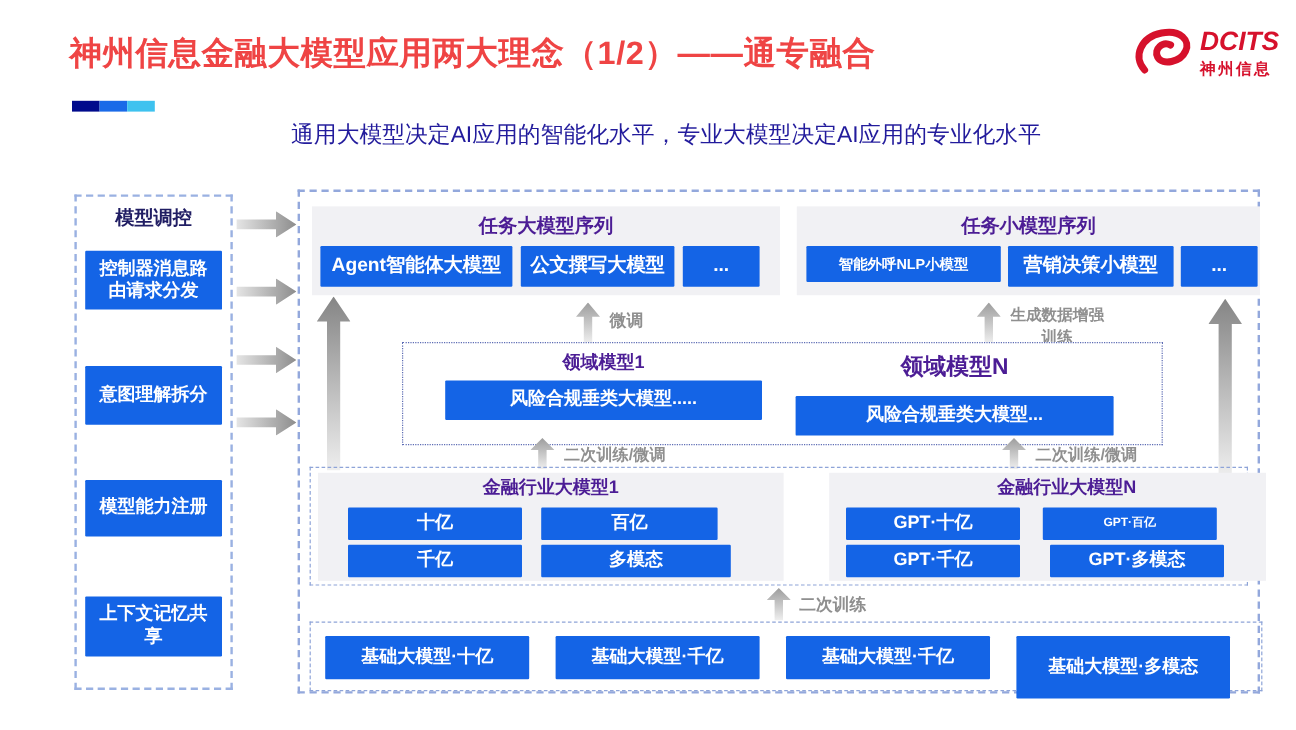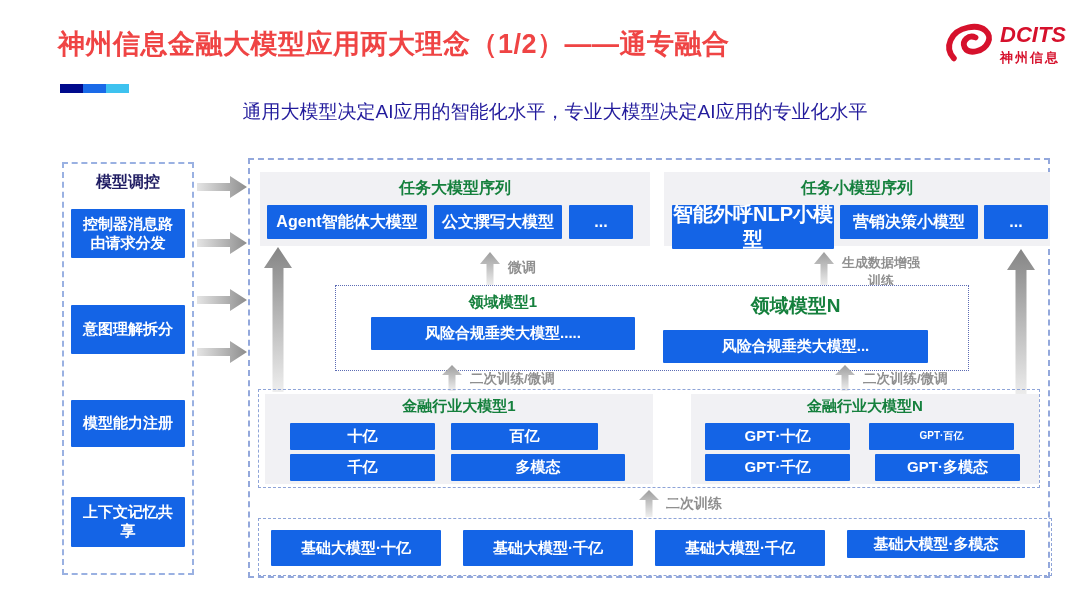--- a/index.html
+++ b/index.html
@@ -6,21 +6,21 @@
   body{font-family:"Liberation Sans","DejaVu Sans",sans-serif;}
   #page{position:relative;width:1080px;height:608px;background:#fff;overflow:hidden;}
 
   .abs{position:absolute;}
   .center{text-align:center;}
 
   .blue-box{position:absolute;background:#1464e6;color:#fff;font-weight:bold;
     display:flex;align-items:center;justify-content:center;text-align:center;
     line-height:1.25;border-radius:1px;}
   .gray-panel{position:absolute;background:#f1f1f4;}
-  .sec-title{position:absolute;color:#15803d;font-weight:bold;text-align:center;width:100%;}
+  .sec-title{position:absolute;color:#4c1d95;font-weight:bold;text-align:center;width:100%;}
   .arrow-label{position:absolute;color:#8f8f8f;font-weight:bold;}
 
   #main-title{position:absolute;left:58px;top:26px;font-size:27px;font-weight:bold;color:#ef4444;letter-spacing:0.5px;}
   #subtitle{position:absolute;left:60px;top:99px;width:990px;text-align:center;
     font-size:19px;font-weight:normal;color:#221b9c;}
   #accent-bar{position:absolute;left:60px;top:84px;display:flex;height:9px;}
   #accent-bar span{display:block;height:9px;width:23px;}
 
   #logo{position:absolute;left:942px;top:20px;display:flex;align-items:center;}
   #logo .txt{margin-left:6px;}
@@ -108,21 +108,21 @@
 
     <div class="gray-panel" style="left:10px;top:12px;width:390px;height:74px;">
       <div class="sec-title" style="top:6px;font-size:16px;">任务大模型序列</div>
       <div class="blue-box" style="left:7px;top:33px;width:160px;height:34px;font-size:16px;">Agent智能体大模型</div>
       <div class="blue-box" style="left:174px;top:33px;width:128px;height:34px;font-size:16px;">公文撰写大模型</div>
       <div class="blue-box" style="left:309px;top:33px;width:64px;height:34px;font-size:16px;">...</div>
     </div>
 
     <div class="gray-panel" style="left:414px;top:12px;width:386px;height:74px;">
       <div class="sec-title" style="top:6px;font-size:16px;">任务小模型序列</div>
-      <div class="blue-box" style="left:8px;top:33px;width:162px;height:44px;font-size:20px;">智能外呼NLP小模型</div>
+      <div class="blue-box" style="left:8px;top:33px;width:162px;height:30px;font-size:12px;">智能外呼NLP小模型</div>
       <div class="blue-box" style="left:176px;top:33px;width:138px;height:34px;font-size:16px;">营销决策小模型</div>
       <div class="blue-box" style="left:320px;top:33px;width:64px;height:34px;font-size:16px;">...</div>
     </div>
 
     <svg class="abs" style="left:14px;top:87px" width="28" height="145">
         <polygon points="14,0 28,21 19.5,21 19.5,145 8.5,145 8.5,21 0,21" fill="url(#gradV)"></polygon>
       </svg>
     <svg class="abs" style="left:757px;top:89px" width="28" height="148">
         <polygon points="14,0 28,21 19.5,21 19.5,148 8.5,148 8.5,21 0,21" fill="url(#gradV)"></polygon>
       </svg>
@@ -156,37 +156,37 @@
         <polygon points="10,0 20,10 13.5,10 13.5,26 6.5,26 6.5,10 0,10" fill="url(#gradVs)"></polygon>
       </svg>
     <div class="arrow-label" style="left:613px;top:210px;font-size:13.5px;">二次训练/微调</div>
 
     <div class="dash-box" style="left:8px;top:229px;width:782px;height:99px;">
       <div class="gray-panel" style="left:6px;top:4px;width:388px;height:90px;">
         <div class="sec-title" style="top:3px;font-size:15px;">金融行业大模型1</div>
         <div class="blue-box" style="left:186px;top:29px;width:147px;height:27px;font-size:15px;">百亿</div>
         <div class="blue-box" style="left:25px;top:29px;width:145px;height:27px;font-size:15px;">十亿</div>
         <div class="blue-box" style="left:25px;top:60px;width:145px;height:27px;font-size:15px;">千亿</div>
-        <div class="blue-box" style="left:186px;top:60px;width:174px;height:27px;font-size:15px;">多模态</div>
+        <div class="blue-box" style="left:186px;top:60px;width:158px;height:27px;font-size:15px;">多模态</div>
       </div>
-      <div class="gray-panel" style="left:432px;top:4px;width:348px;height:90px;">
+      <div class="gray-panel" style="left:432px;top:4px;width:348px;height:90px;padding-left:16px;">
         <div class="sec-title" style="top:3px;font-size:15px;">金融行业大模型N</div>
         <div class="blue-box" style="left:14px;top:29px;width:145px;height:27px;font-size:15px;">GPT·十亿</div>
         <div class="blue-box" style="left:178px;top:29px;width:145px;height:27px;font-size:10px;">GPT·百亿</div>
         <div class="blue-box" style="left:14px;top:60px;width:145px;height:27px;font-size:15px;">GPT·千亿</div>
         <div class="blue-box" style="left:184px;top:60px;width:145px;height:27px;font-size:15px;">GPT·多模态</div>
       </div>
     </div>
 
     <svg class="abs" style="left:389px;top:330px" width="20" height="27">
         <polygon points="10,0 20,10 13.5,10 13.5,27 6.5,27 6.5,10 0,10" fill="url(#gradVs)"></polygon>
       </svg>
     <div class="arrow-label" style="left:416px;top:335px;font-size:14px;">二次训练</div>
 
     <div class="dash-box" style="left:8px;top:358px;width:794px;height:58px;">
       <div class="blue-box" style="left:12px;top:11px;width:170px;height:36px;font-size:15px;">基础大模型·十亿</div>
       <div class="blue-box" style="left:204px;top:11px;width:170px;height:36px;font-size:15px;">基础大模型·千亿</div>
       <div class="blue-box" style="left:396px;top:11px;width:170px;height:36px;font-size:15px;">基础大模型·千亿</div>
-      <div class="blue-box" style="left:588px;top:11px;width:178px;height:28px;font-size:15px;">基础大模型·多模态</div>
+      <div class="blue-box" style="left:588px;top:11px;width:178px;height:52px;font-size:15px;">基础大模型·多模态</div>
     </div>
 
   </div>
 </div>
 
 </body></html>

